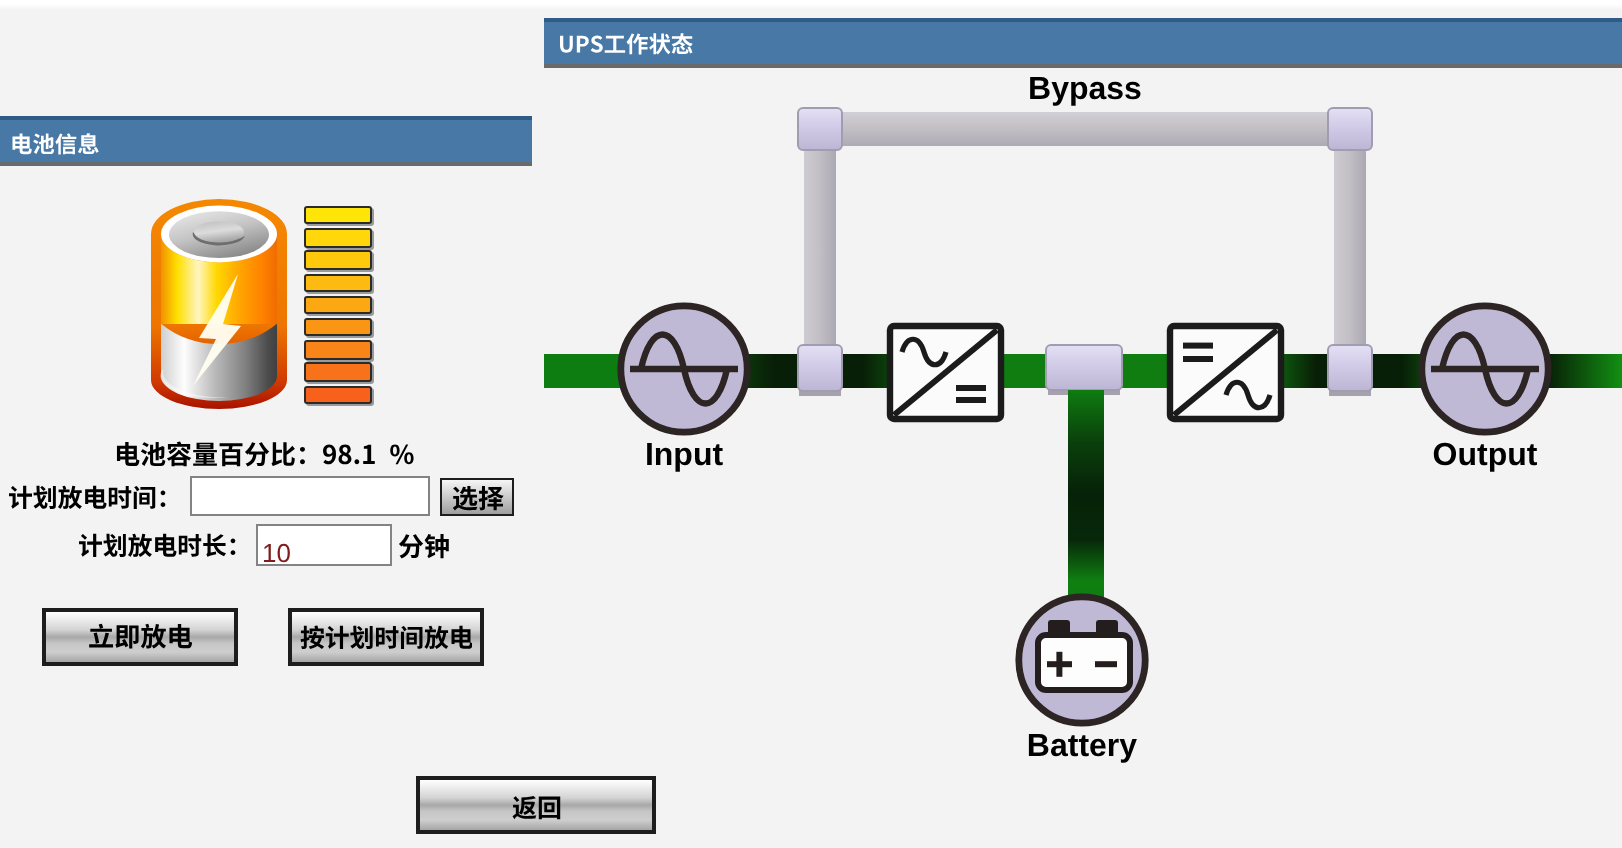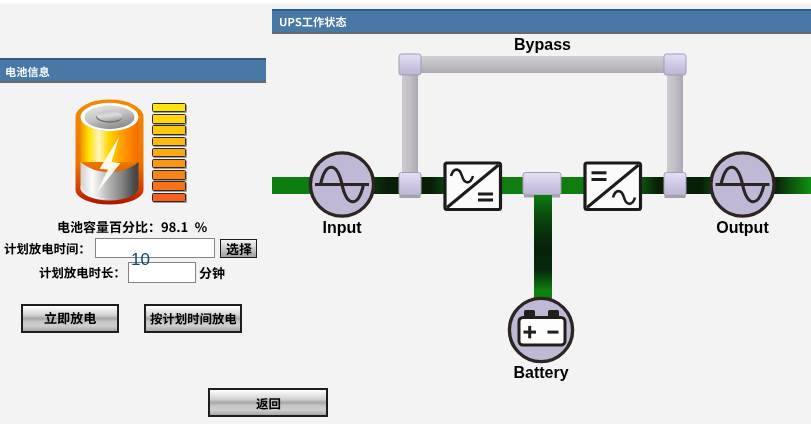--- a/index.html
+++ b/index.html
@@ -9,21 +9,21 @@
 .btn{position:absolute;border:2px solid #1d1d1d;
  background:linear-gradient(180deg,#ffffff 0%,#d3d3d3 36%,#a8a8a8 50%,#c6c6c6 63%,#cecece 80%,#a6a6a6 100%)}
 .btnsm{position:absolute;border:1px solid #1d1d1d;
  background:linear-gradient(180deg,#f6f6f6 0%,#cfcfcf 45%,#9f9f9f 100%)}
 </style></head><body>
 <div class="abs" style="left:0;top:0;width:811px;height:5px;background:linear-gradient(#ffffff 40%,#f3f3f3)"></div>
 <div class="hdr" style="left:272px;top:9px;width:539px"></div>
 <div class="hdr" style="left:0;top:58px;width:266px"></div>
 <div class="inp" style="left:95px;top:238px;width:120px;height:20px"></div>
 <div class="inp" style="left:128px;top:262px;width:68px;height:21px"></div>
-<div class="abs" style="left:131px;top:250px;font-size:17px;color:#0c4a6e">10</div>
+<div class="abs" style="left:131px;top:269px;font-size:13px;color:#7f1d1d">10</div>
 <div class="btnsm" style="left:220px;top:239px;width:37px;height:19px"></div>
 <div class="btn" style="left:21px;top:304px;width:98px;height:29px"></div>
 <div class="btn" style="left:144px;top:304px;width:98px;height:29px"></div>
 <div class="btn" style="left:208px;top:388px;width:120px;height:29px"></div>
 
 <svg class="abs" style="left:70px;top:94px" width="80" height="116" viewBox="0 0 80 116">
 <defs>
 <linearGradient id="bord" x1="0" y1="0" x2="0" y2="1">
  <stop offset="0" stop-color="#f58800"></stop>
         <stop offset="0.6" stop-color="#ee7600"></stop>

